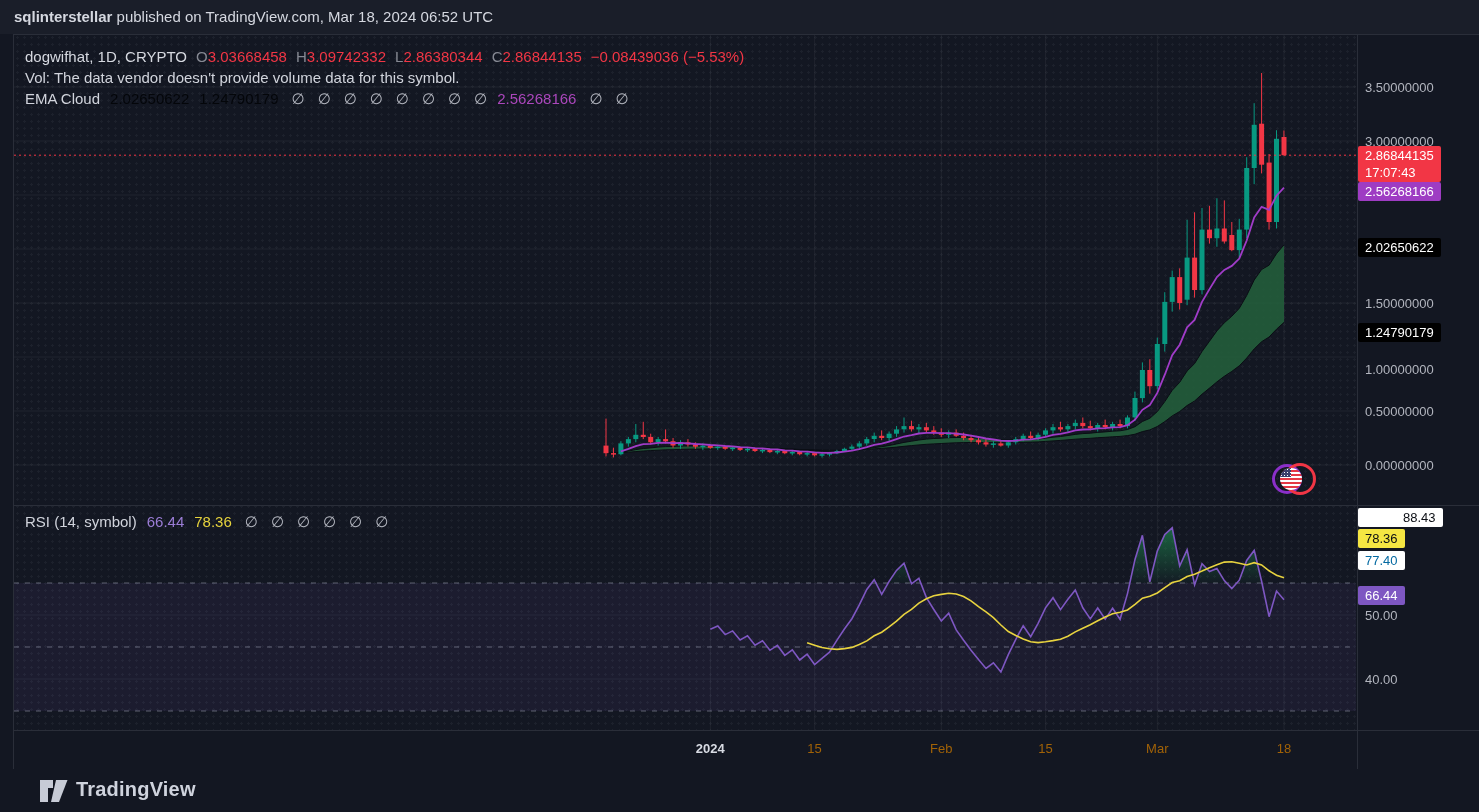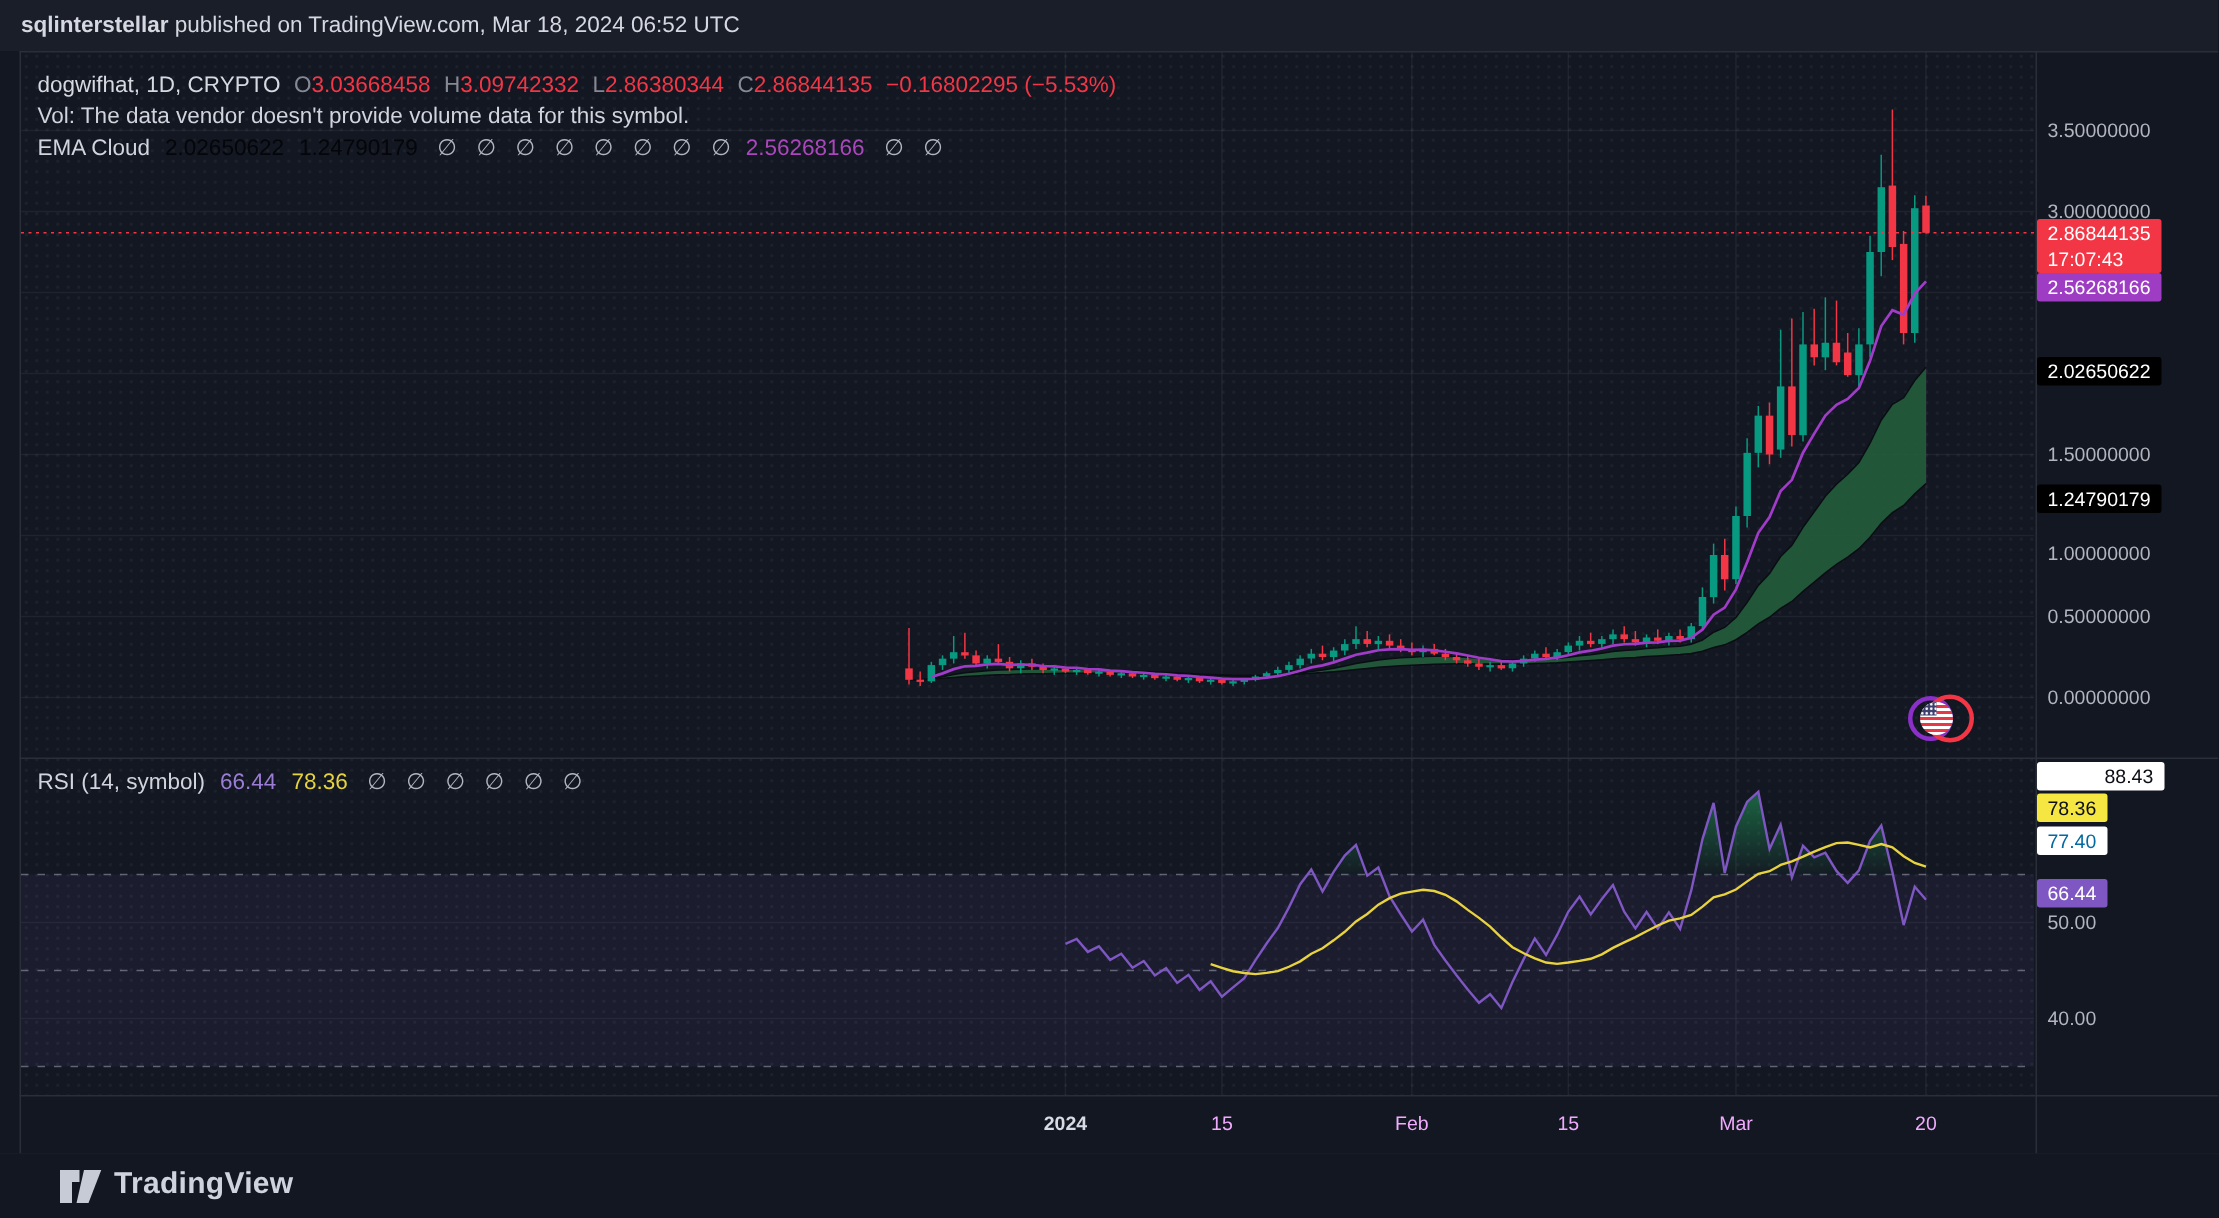--- a/index.html
+++ b/index.html
@@ -27,21 +27,21 @@
   .val.purple{color:#ab47bc;}
   .val.yellow{color:#e5d23d;}
   .val.lpurple{color:#9b7dd6;}
   .val.empty{color:#b2b5be;margin-left:13px;}
   .rsi-legend{position:absolute;left:25px;top:511px;font-size:15px;color:#d1d4dc;height:21px;line-height:21px;white-space:nowrap;}
   
   .axis-label{position:absolute;left:1365px;color:#b2b5be;font-size:13px;transform:translateY(-50%);white-space:nowrap;text-align:center;}
   .badge{position:absolute;left:1358px;color:#fff;font-size:13px;line-height:17px;padding:1px 7px;border-radius:2px;white-space:nowrap;}
   .badge.two{text-align:left;}
   
-  .time-tick{position:absolute;top:741px;transform:translateX(-50%);color:#f0abfc;font-size:13px;}
+  .time-tick{position:absolute;top:741px;transform:translateX(-50%);color:#a16207;font-size:13px;}
   .time-tick.strong{color:#d8dbe3;font-weight:700;}
   
   .pairmark{position:absolute;left:1270px;top:461px;width:48px;height:38px;}
   .ring{position:absolute;border-radius:50%;box-sizing:border-box;}
   .ring.purple{left:2px;top:3px;width:30px;height:30px;border:3px solid #8b2fc9;}
   .ring.red{left:14px;top:2px;width:32px;height:32px;border:3px solid #f23645;}
   .flagc{position:absolute;left:10px;top:7px;width:22px;height:22px;border-radius:50%;overflow:hidden;
     background:repeating-linear-gradient(#fff 0 2px,#e53945 2px 4px);}
   .canton{position:absolute;left:0;top:0;width:11px;height:9px;background:#3b3f6b;
     background-image:radial-gradient(circle,#fff 0.7px,transparent 1px);background-size:3px 3px;}
@@ -289,21 +289,21 @@
 
   <div class="hline" style="left:13px;top:34px;width:1466px;height:1px;"></div>
   <div class="vline" style="left:13px;top:34px;width:1px;height:735px;"></div>
   <div class="vline" style="left:1357px;top:34px;width:1px;height:735px;"></div>
   <div class="hline" style="left:13px;top:505px;width:1466px;height:1px;"></div>
   <div class="hline" style="left:13px;top:730px;width:1466px;height:1px;"></div>
   <div class="hline" style="left:0;top:769px;width:1479px;height:1px;"></div>
 
   <div class="legend">
     <div class="legend-row">
-      <span class="sym">dogwifhat, 1D, CRYPTO</span><span id="ohlc-vals"><span class="k">O</span><span class="red">3.03668458</span><span class="k">H</span><span class="red">3.09742332</span><span class="k">L</span><span class="red">2.86380344</span><span class="k">C</span><span class="red">2.86844135</span></span><span class="chg">−0.16802295 (−5.53%)</span>
+      <span class="sym">dogwifhat, 1D, CRYPTO</span><span id="ohlc-vals"><span class="k">O</span><span class="red">3.03668458</span><span class="k">H</span><span class="red">3.09742332</span><span class="k">L</span><span class="red">2.86380344</span><span class="k">C</span><span class="red">2.86844135</span></span><span class="chg">−0.08439036 (−5.53%)</span>
     </div>
     <div class="legend-row">
       <span>Vol: The data vendor doesn't provide volume data for this symbol.</span>
     </div>
     <div class="legend-row">
       <span>EMA Cloud</span><span id="ema-vals"><span class="val dark">2.02650622</span><span class="val dark">1.24790179</span><span class="val empty">∅</span><span class="val empty">∅</span><span class="val empty">∅</span><span class="val empty">∅</span><span class="val empty">∅</span><span class="val empty">∅</span><span class="val empty">∅</span><span class="val empty">∅</span><span class="val purple">2.56268166</span><span class="val empty">∅</span><span class="val empty">∅</span></span>
     </div>
   </div>
 
   <div class="rsi-legend">
@@ -329,21 +329,21 @@
       <div class="badge" style="top: 529px; background: rgb(245, 230, 66); color: rgb(11, 14, 20);">78.36</div>
       <div class="badge" style="top: 551px; background: rgb(255, 255, 255); color: #0369a1;">77.40</div>
       <div class="badge" style="top: 586px; background: rgb(126, 87, 194); color: rgb(255, 255, 255);">66.44</div>
     </div>
   <div id="time-axis">
       <div class="time-tick strong" style="left: 710.3px;">2024</div>
       <div class="time-tick" style="left: 814.6px;">15</div>
       <div class="time-tick" style="left: 941.25px;">Feb</div>
       <div class="time-tick" style="left: 1045.55px;">15</div>
       <div class="time-tick" style="left: 1157.3px;">Mar</div>
-      <div class="time-tick" style="left: 1283.95px;">20</div>
+      <div class="time-tick" style="left: 1283.95px;">18</div>
     </div>
 
   <div class="pairmark">
     <span class="ring purple"></span>
     <span class="ring red"></span>
     <span class="flagc">
         <span class="canton"></span>
       </span>
   </div>
 

